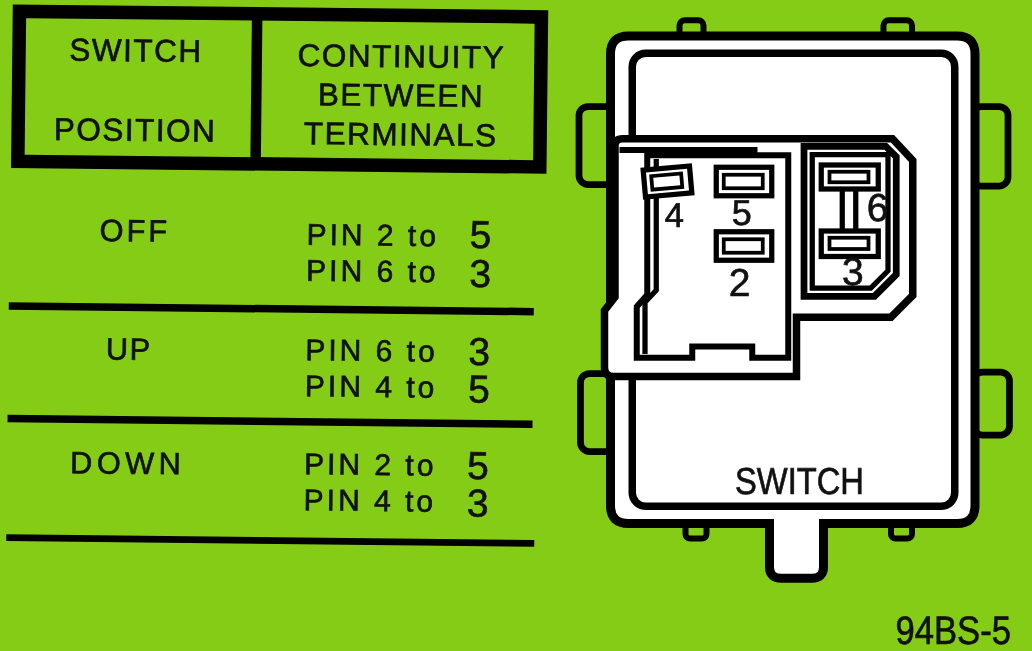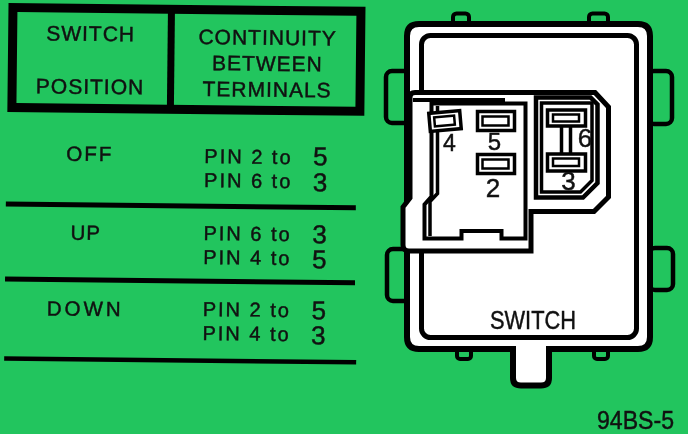--- a/index.html
+++ b/index.html
@@ -1,16 +1,16 @@
 <!DOCTYPE html>
 <html><head>
 <meta charset="utf-8">
 <style>
   html,body{margin:0;padding:0;background:#fff;}
-  #page{position:relative;width:688px;height:434px;background:#22c55e;overflow:hidden;}
+  #page{position:relative;width:688px;height:434px;background:#84cc16;overflow:hidden;}
   svg{position:absolute;left:0;top:0;}
   text{font-family:"Liberation Sans", sans-serif;fill:#111;stroke:#111;stroke-width:0.45px;}
 </style>
 </head>
 <body>
 <div id="page">
 <svg width="688" height="434" viewBox="0 0 688 434">
   <g transform="rotate(0.62 9 5)">
 
   <g>

